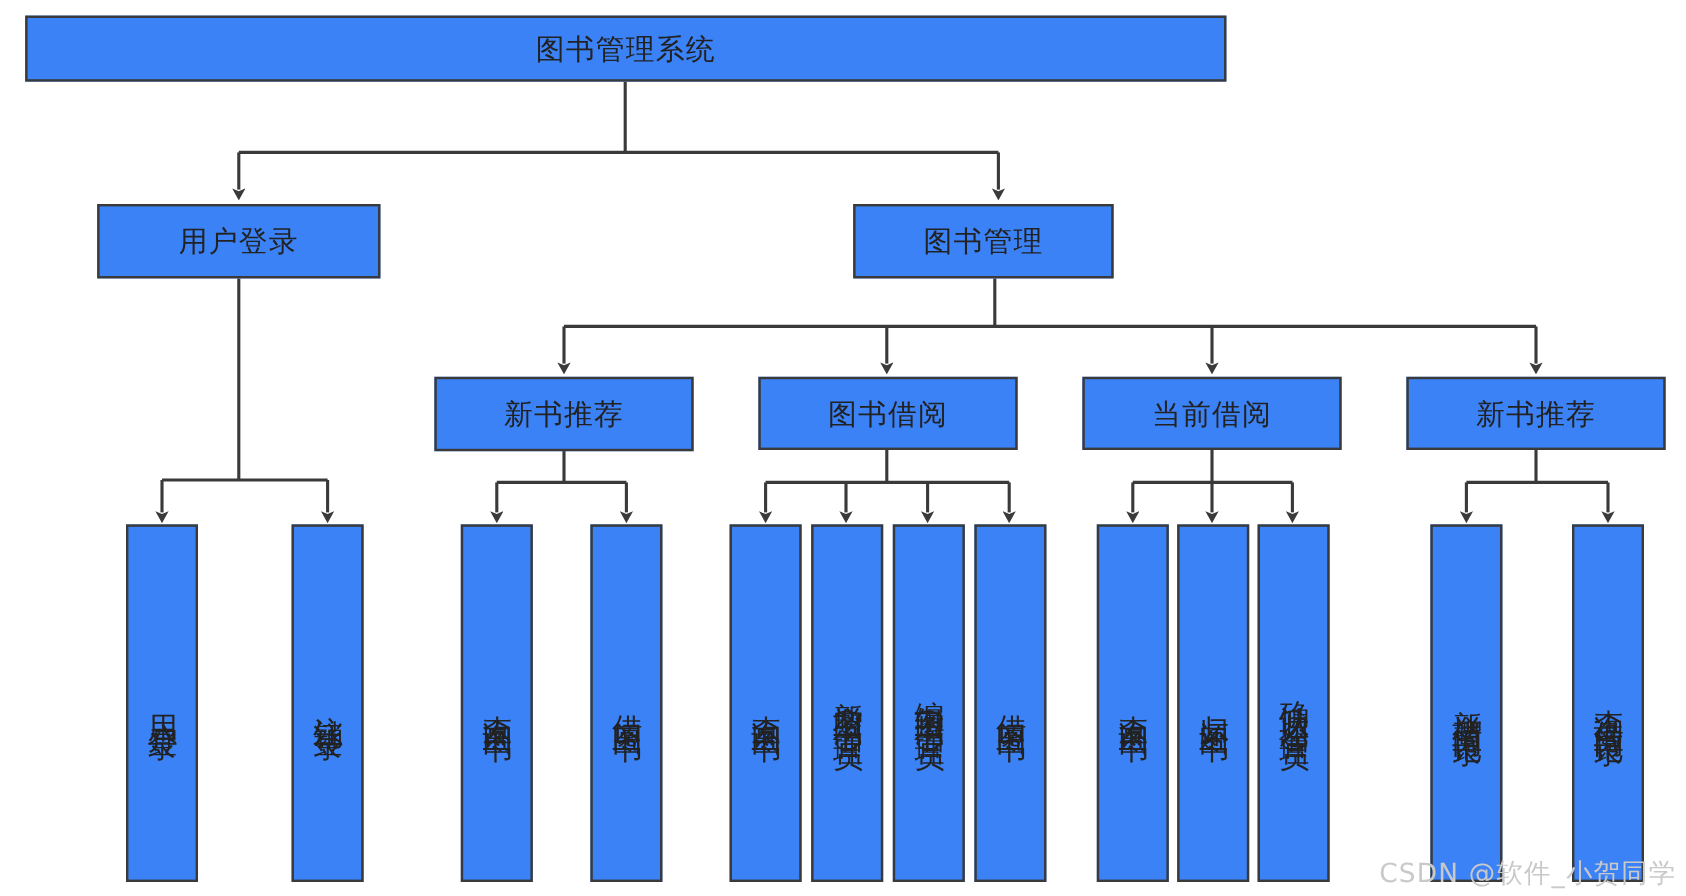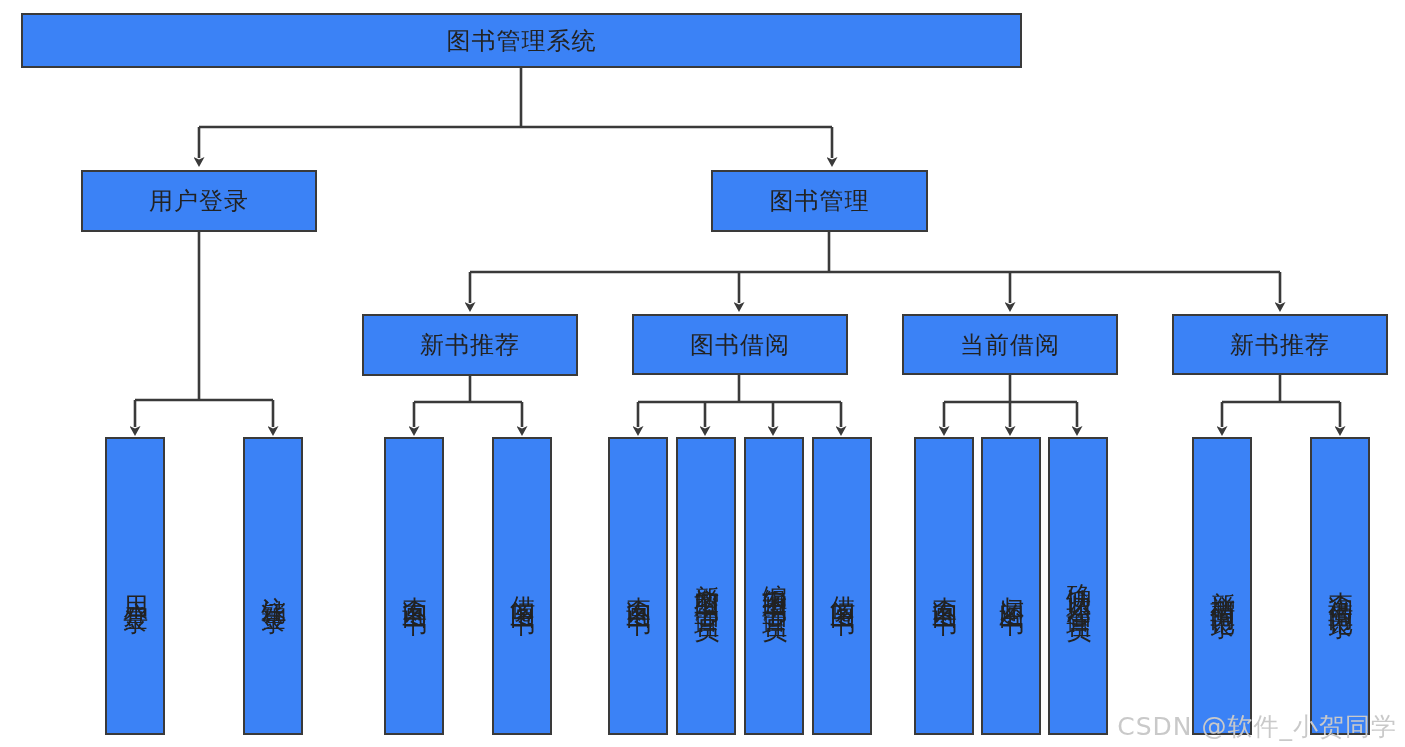--- a/index.html
+++ b/index.html
@@ -4,21 +4,21 @@
 <style>
   html,body{margin:0;padding:0;background:#ffffff;}
   body{font-family:"DejaVu Sans","Liberation Sans",sans-serif;}
   #canvas{position:relative;width:1405px;height:747px;background:#ffffff;overflow:hidden;}
   svg.edges{position:absolute;left:0;top:0;width:1405px;height:747px;}
   .node{position:absolute;box-sizing:border-box;border:2.5px solid #3a3a3a;background:#3b82f6;
         display:flex;align-items:center;justify-content:center;color:#222;}
   .node.h{font-size:24px;letter-spacing:1px;}
   .node.v{writing-mode:vertical-rl;text-orientation:upright;font-size:25px;letter-spacing:5px;
           padding-top:6px;padding-bottom:6px;line-height:1.05;white-space:nowrap;}
-  .watermark{position:absolute;right:8px;bottom:4px;color:#c9c9c9;font-size:25px;
+  .watermark{position:absolute;right:8px;bottom:4px;color:#c9c9c9;font-size:22px;
              letter-spacing:1px;white-space:nowrap;}
 </style>
 </head>
 <body>
 
 <div id="canvas">
 
   <svg class="edges" viewBox="0 0 1405 747" xmlns="http://www.w3.org/2000/svg">
     <defs>
       <marker id="arrow" markerWidth="10" markerHeight="11" refX="1" refY="5.5" orient="auto" markerUnits="userSpaceOnUse">

